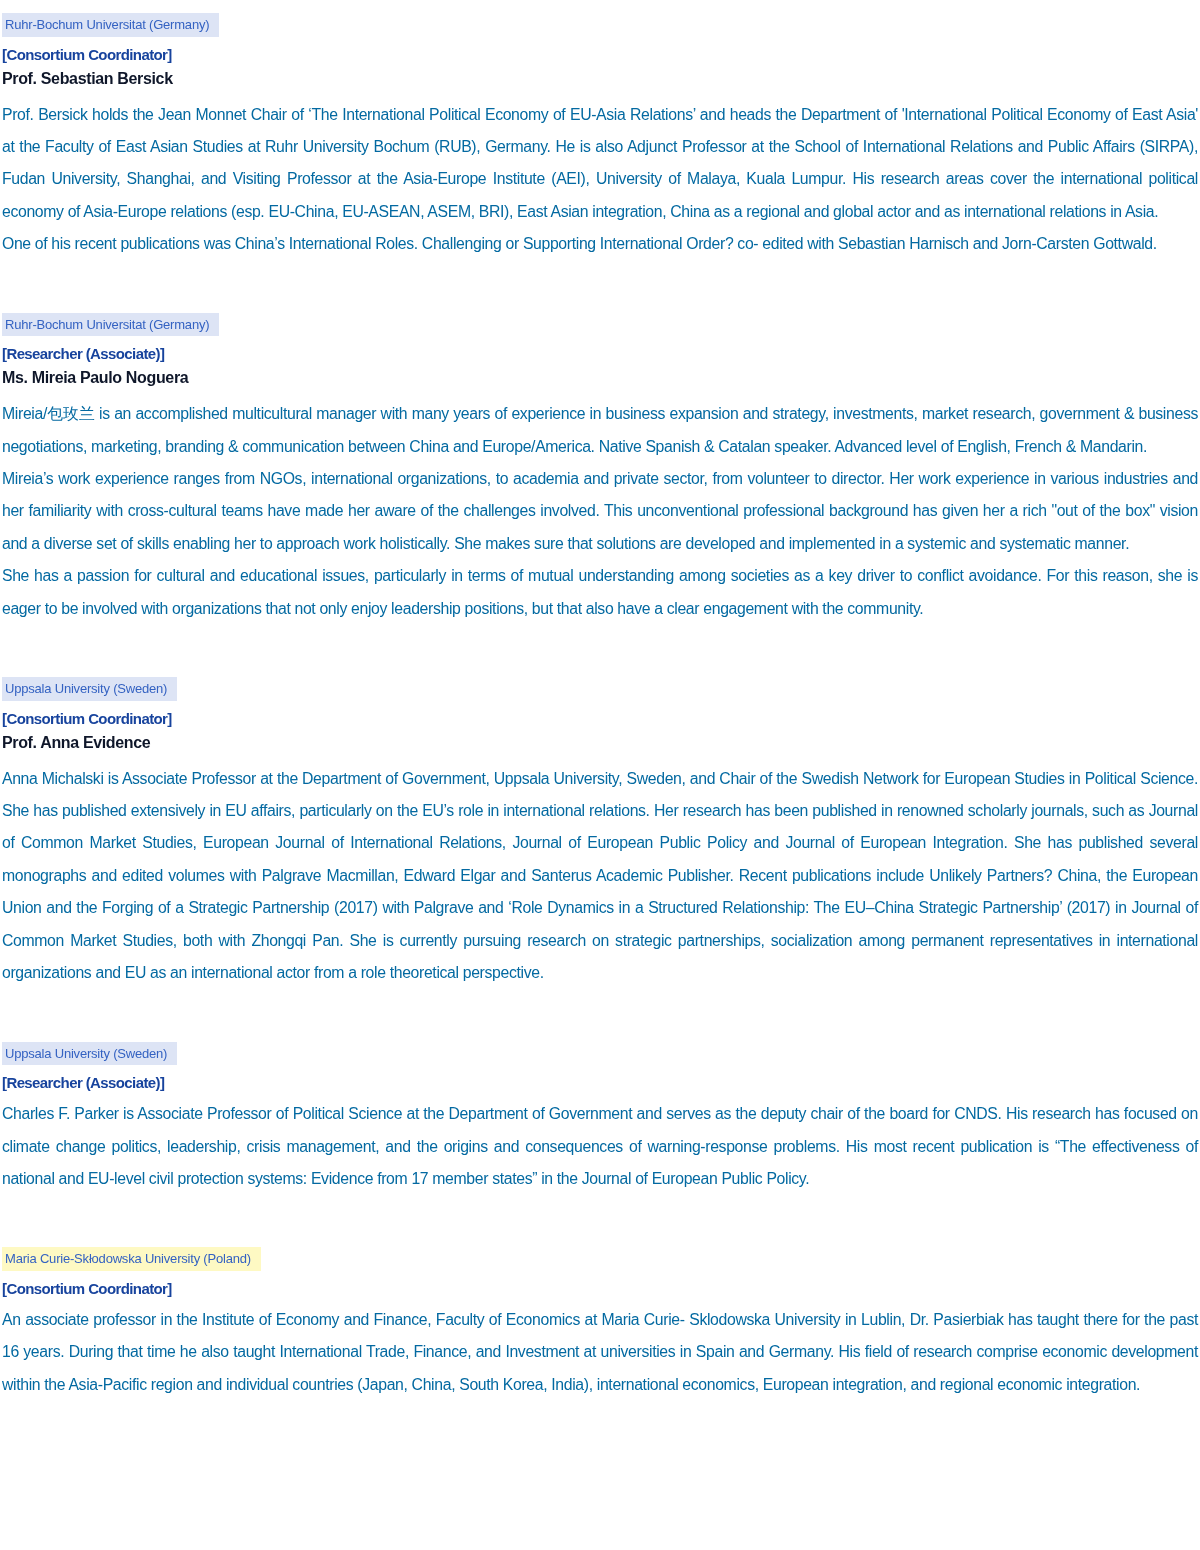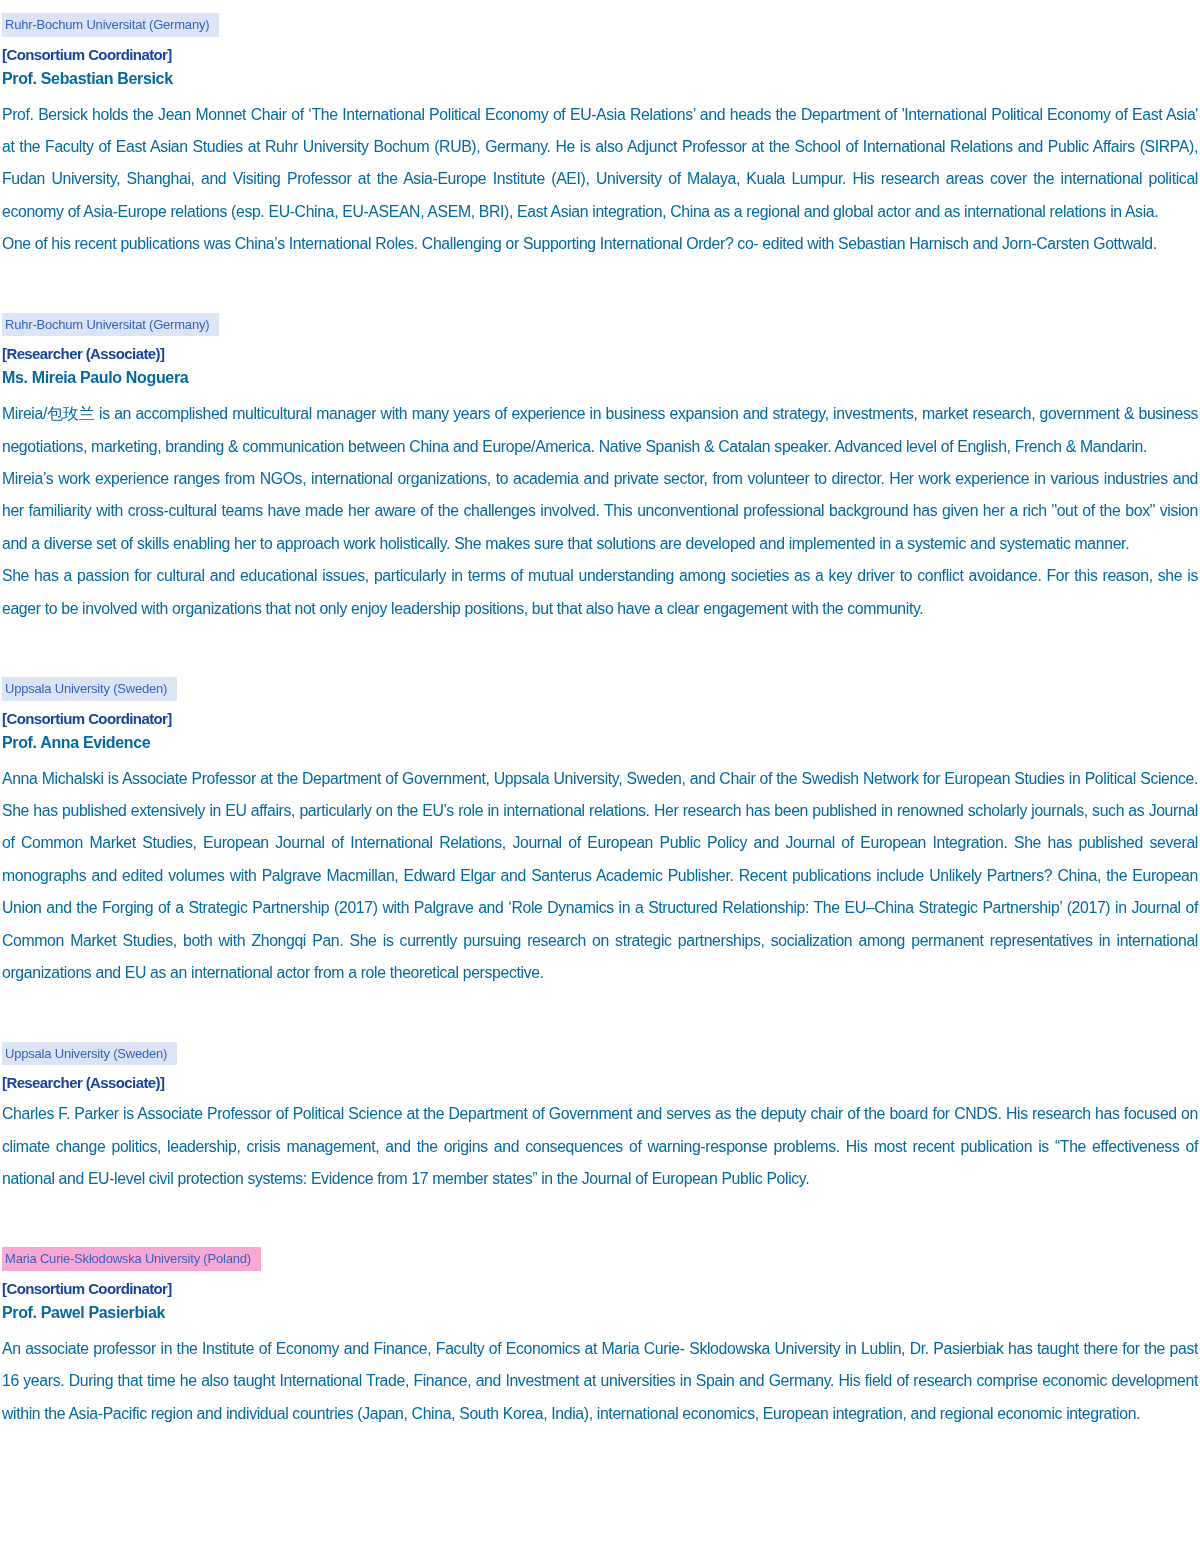--- a/index.html
+++ b/index.html
@@ -25,21 +25,21 @@
   .role {
     font-size: 15px;
     font-weight: bold;
     color: #17439d;
     letter-spacing: -0.6px;
     margin: 9px 0 7px 0;
   }
   .name {
     font-size: 16px;
     font-weight: bold;
-    color: #0369a1;
+    color: #0f172a;
     letter-spacing: -0.35px;
     margin: 0 0 11px 0;
   }
   .bio p {
     margin: 0;
     font-size: 15.8px;
     line-height: 32.4px;
     letter-spacing: -0.35px;
     color: #0369a1;
     text-align: justify;
@@ -93,23 +93,22 @@
       <span class="uni-chip" style="color: rgb(52, 98, 194); background: rgb(221, 228, 245);">Uppsala University (Sweden)</span>
     </div>
     <div class="role" style="color: rgb(23, 67, 157);">[Researcher (Associate)]</div>
     <div class="bio">
           <p>Charles F. Parker is Associate Professor of Political Science at the Department of Government and serves as the deputy chair of the board for CNDS. His research has focused on climate change politics, leadership, crisis management, and the origins and consequences of warning-response problems. His most recent publication is “The effectiveness of national and EU-level civil protection systems: Evidence from 17 member states” in the Journal of European Public Policy.</p>
         </div>
   </div>
 
   <div class="section">
     <div>
-      <span class="uni-chip" style="color: rgb(52, 98, 194); background: #f9a8d4;">Maria Curie-Skłodowska University (Poland)</span>
+      <span class="uni-chip" style="color: rgb(52, 98, 194); background: #fef9c3;">Maria Curie-Skłodowska University (Poland)</span>
     </div>
     <div class="role" style="color: rgb(23, 67, 157);">[Consortium Coordinator]</div>
-    <div class="name">Prof. Pawel Pasierbiak</div>
     <div class="bio">
           <p>An associate professor in the Institute of Economy and Finance, Faculty of Economics at Maria Curie- Sklodowska University in Lublin, Dr. Pasierbiak has taught there for the past 16 years. During that time he also taught International Trade, Finance, and Investment at universities in Spain and Germany. His field of research comprise economic development within the Asia-Pacific region and individual countries (Japan, China, South Korea, India), international economics, European integration, and regional economic integration.</p>
         </div>
   </div>
 
 </div>
 </div>
 
 </body></html>

